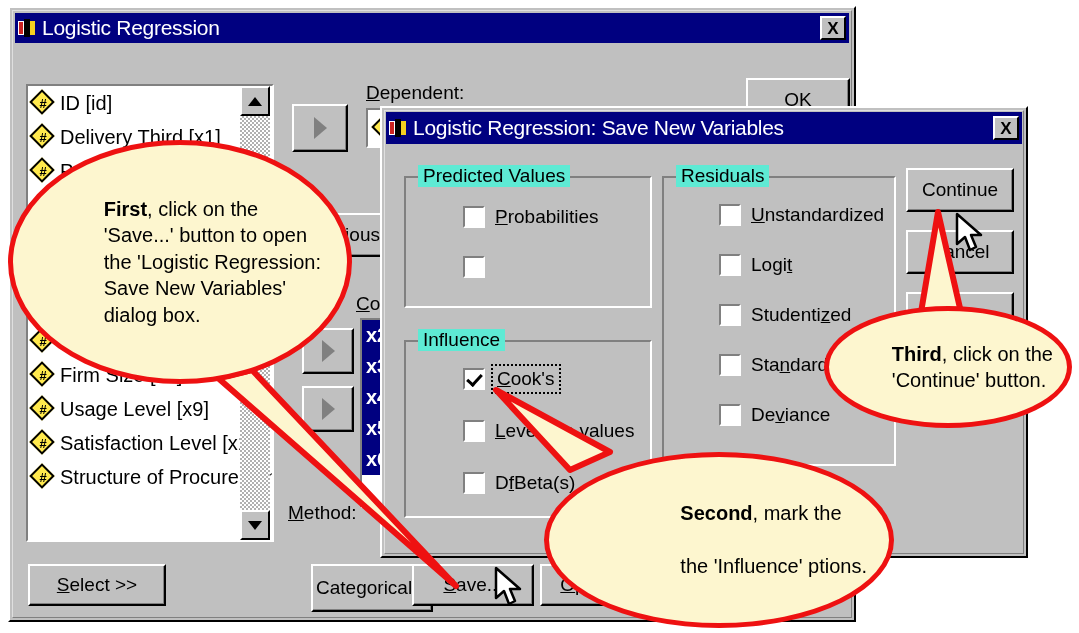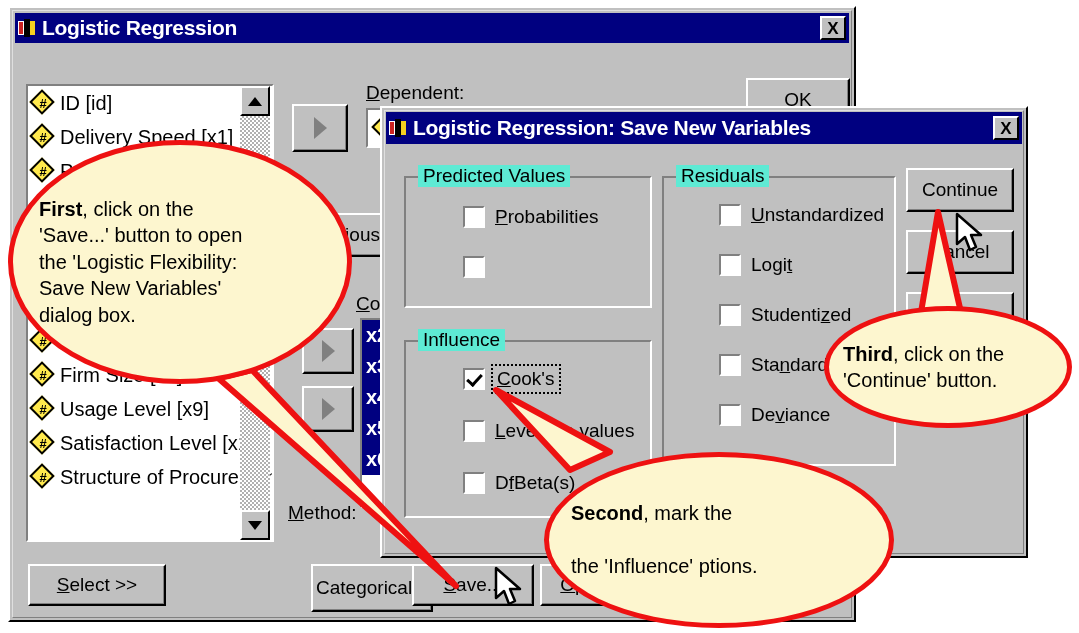--- a/index.html
+++ b/index.html
@@ -47,21 +47,21 @@
     height: 30px;
     background: #000080;
     display: flex;
     align-items: center;
     padding: 0 3px;
     box-sizing: border-box;
   }
   .title-text {
     color: #ffffff;
     font-size: 21px;
-    font-weight: bold;
+    font-weight: normal;
     letter-spacing: -0.3px;
     white-space: nowrap;
     margin-left: 6px;
     font-family: "Liberation Sans", sans-serif;
   }
   .title-icon {
     width: 18px;
     height: 18px;
     flex: 0 0 auto;
     position: relative;
@@ -304,21 +304,21 @@
 
   
   .callout {
     position: absolute;
     background: #fdf6cf;
     border: 5px solid #ee1111;
     border-radius: 50%;
     box-sizing: border-box;
     display: flex;
     align-items: center;
-    justify-content: flex-start;
+    justify-content: flex-end;
     z-index: 40;
   }
   .callout-text {
     font-size: 20px;
     line-height: 1.32;
     color: #000000;
     text-align: left;
     font-family: "Liberation Sans", sans-serif;
   }
 
@@ -363,21 +363,21 @@
             <i></i>
             <b>#</b>
           </span>
         <span>ID [id]</span>
       </div>
       <div class="li">
         <span class="varicon">
             <i></i>
             <b>#</b>
           </span>
-        <span>Delivery Speed [x1]</span>
+        <span>Delivery Third [x1]</span>
       </div>
       <div class="li">
         <span class="varicon">
             <i></i>
             <b>#</b>
           </span>
         <span>Price Level [x2]</span>
       </div>
       <div class="li">
         <span class="varicon">
@@ -604,21 +604,21 @@
 
     <polygon points="610,452 570,470 496,390" fill="#fdf6cf" stroke="#ee1111" stroke-width="6" stroke-linejoin="round"></polygon>
 
     <polygon points="918,330 965,330 938,212" fill="#fdf6cf" stroke="#ee1111" stroke-width="6" stroke-linejoin="round"></polygon>
   </svg>
 
   <div class="callout" style="left:8px; top:140px; width:344px; height:244px;">
     <div class="callout-text" style="padding:0 26px;">
       <span style="font-weight:bold;">First</span><span>, click on the</span><br>
       <span>'Save...' button to open</span><br>
-      <span>the 'Logistic Flexibility:</span><br>
+      <span>the 'Logistic Regression:</span><br>
       <span>Save New Variables'</span><br>
       <span>dialog box.</span>
     </div>
   </div>
 
   <div class="callout" style="left:544px; top:452px; width:350px; height:176px;">
     <div class="callout-text" style="padding:0 22px;">
       <span style="font-weight:bold;">Second</span><span>, mark the</span><br>
       <br>
       <span>the 'Influence'  ptions.</span>

